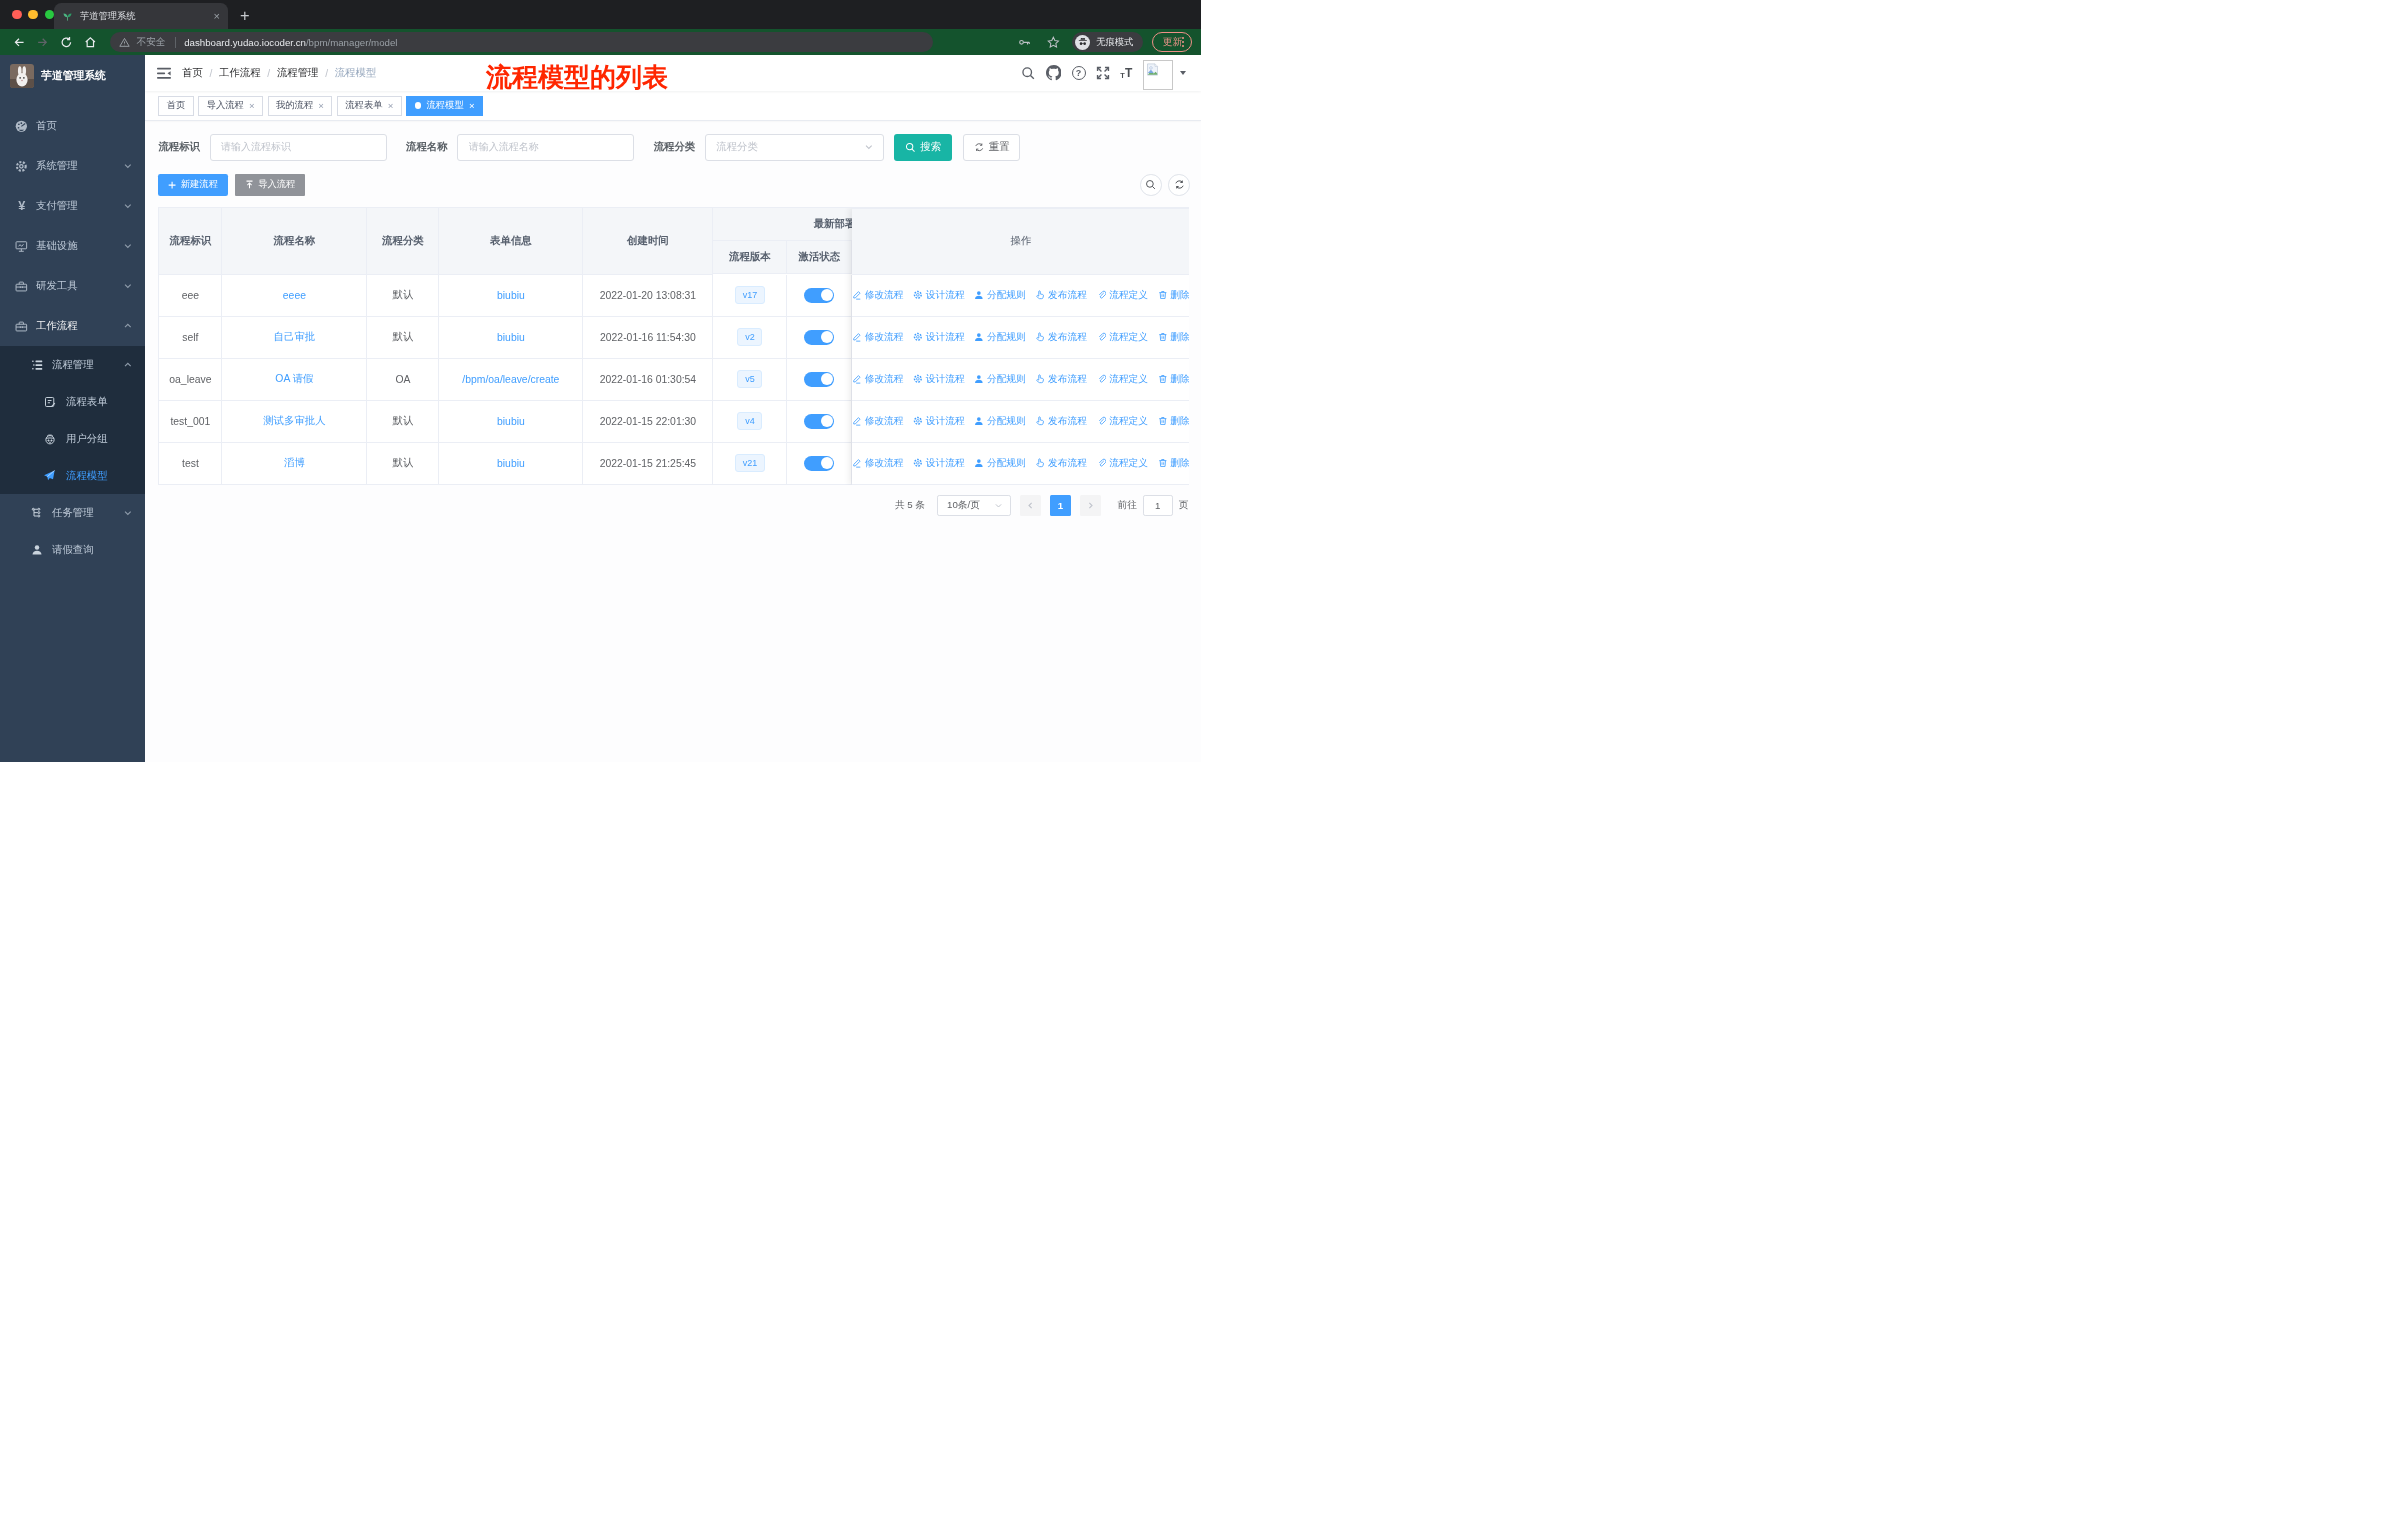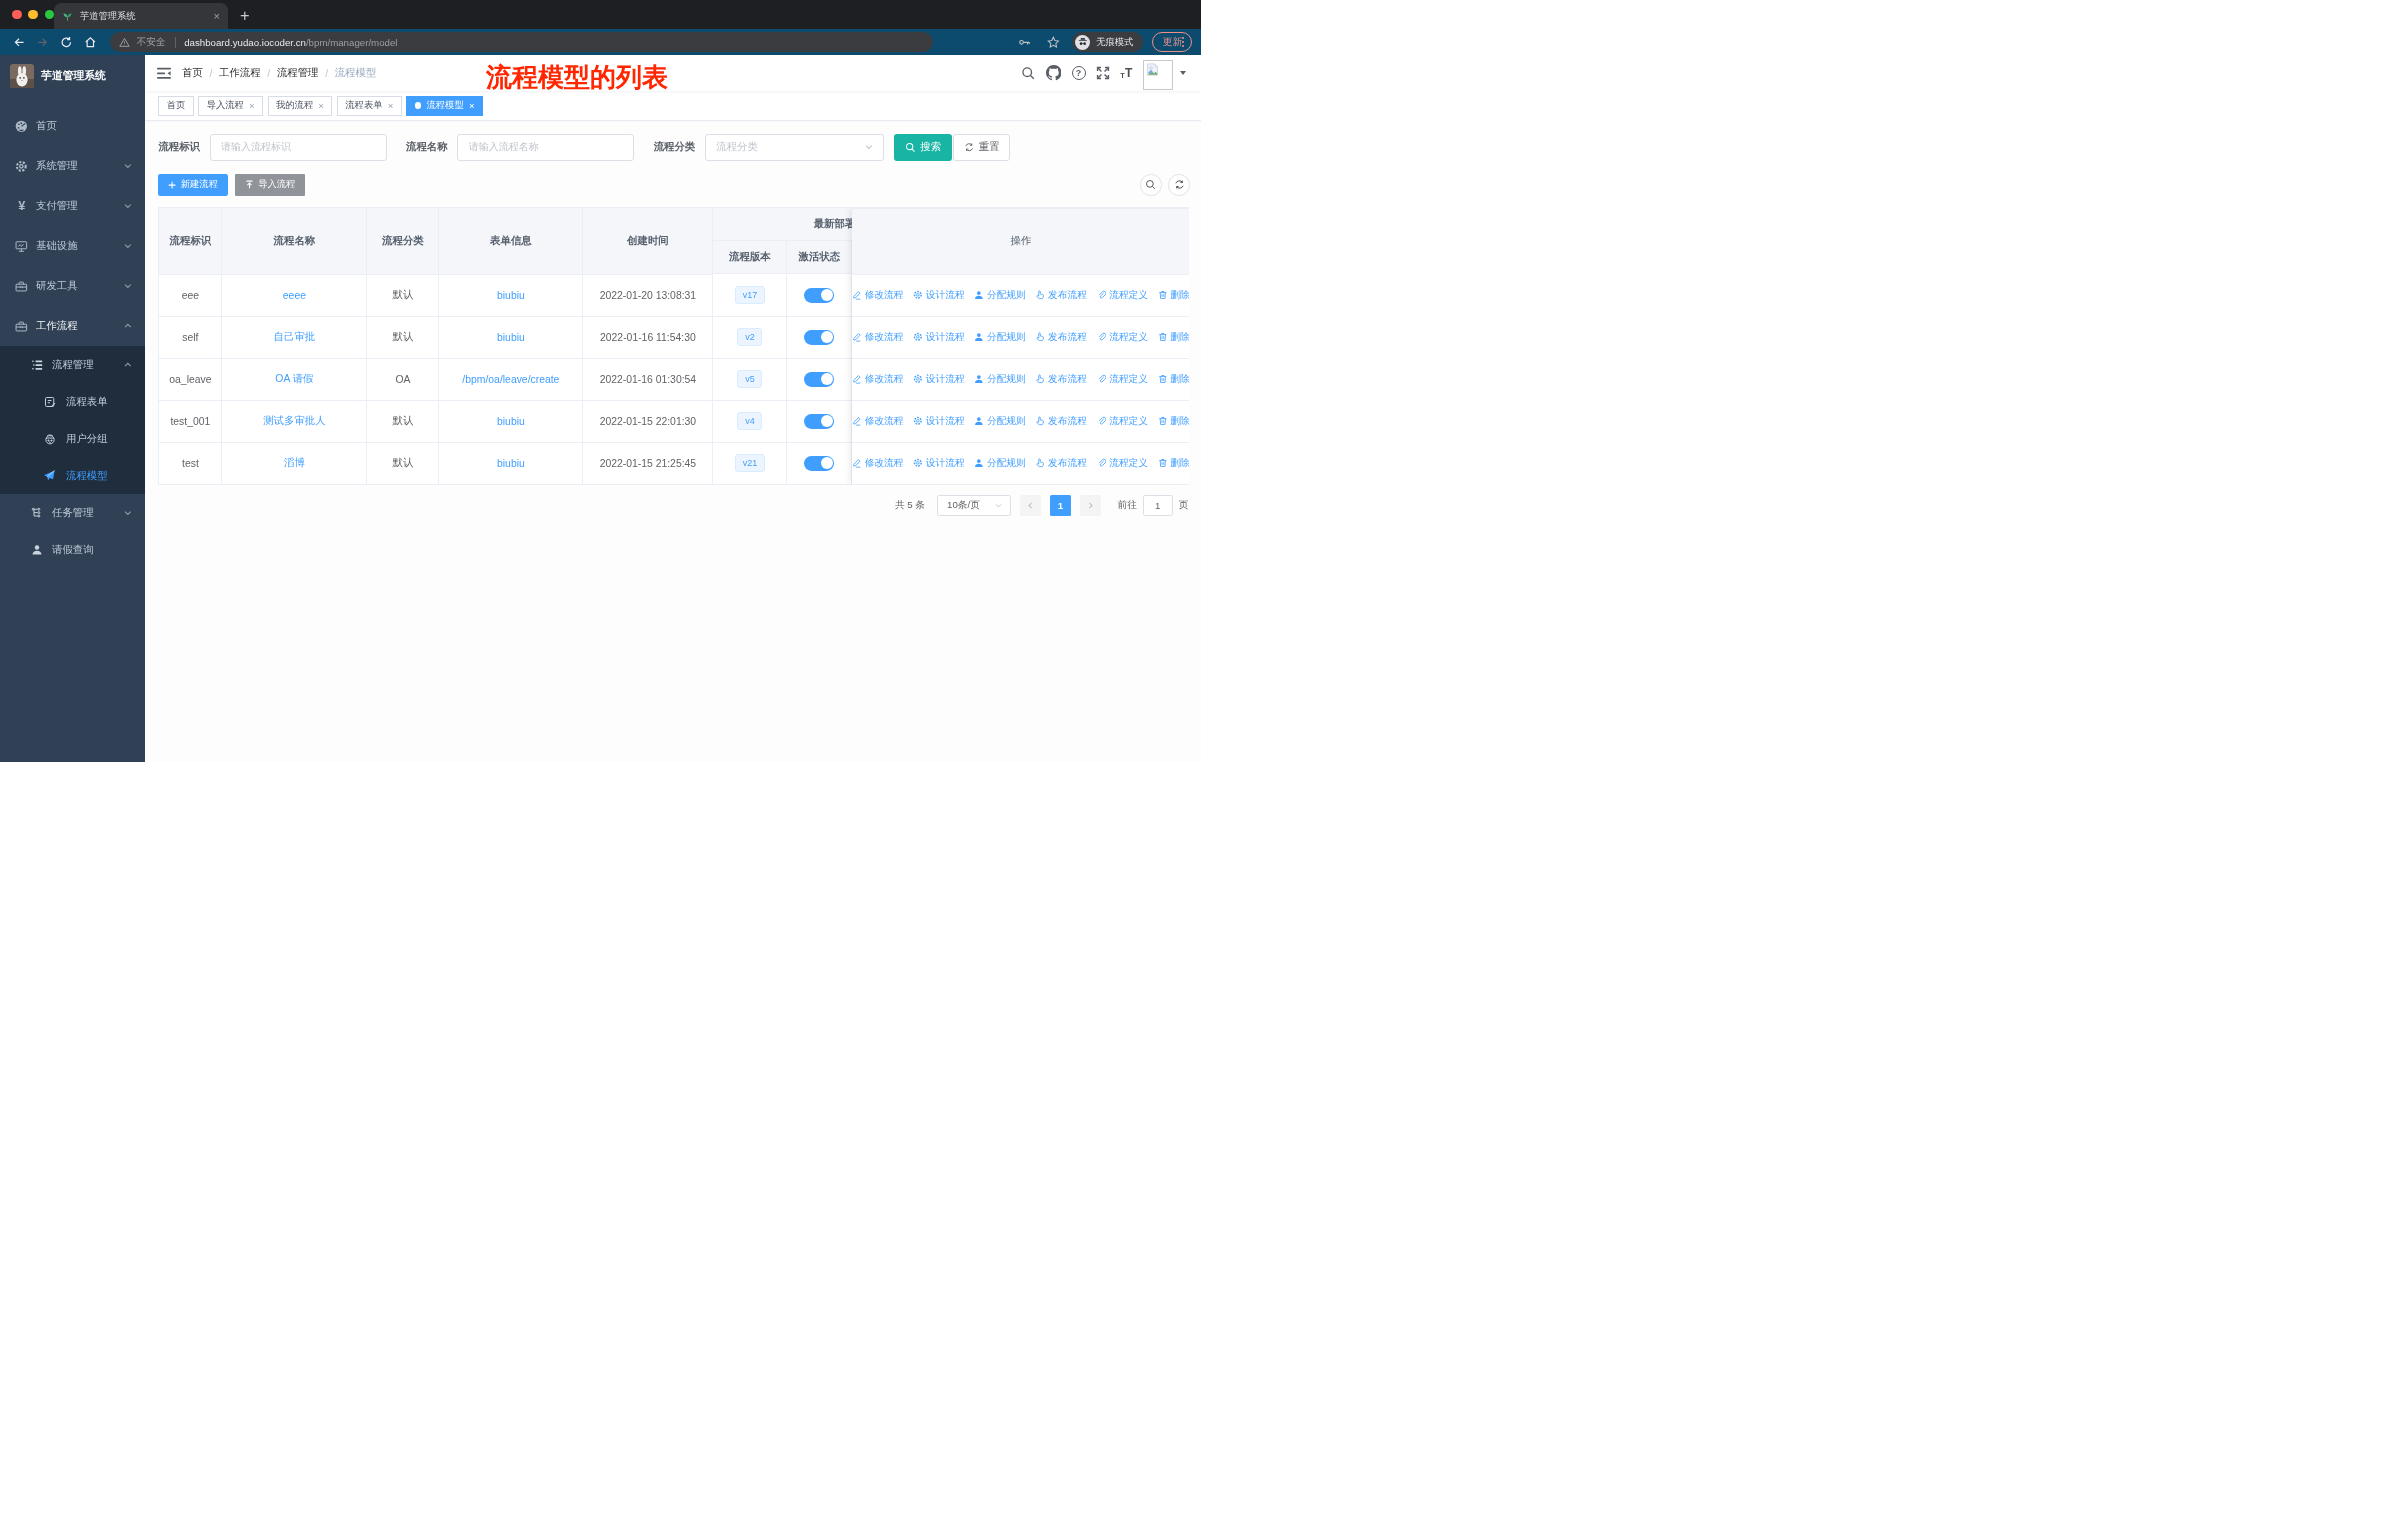--- a/index.html
+++ b/index.html
@@ -8,21 +8,21 @@
 svg{display:block}
 
 .tabstrip{height:29px;background:#1e1f22;display:flex;align-items:flex-end;position:relative}
 .traffic{position:absolute;left:12px;top:9.7px;display:flex;gap:6.7px}
 .tl{width:9.7px;height:9.7px;border-radius:50%}
 .tl.red{background:#ff5f57}.tl.yel{background:#febc2e}.tl.grn{background:#28c840}
 .btab{margin-left:54px;width:174px;height:26px;background:#35363a;border-radius:7.4px 7.4px 0 0;display:flex;align-items:center;padding:0 8.2px;gap:6.7px;color:#dfe1e5;font-size:9.3px}
 .btab-title{flex:1;white-space:nowrap;overflow:hidden}
 .btab-close{color:#9aa0a6;font-size:11px;line-height:1;cursor:pointer}
 .newtab{color:#c7cace;font-size:16.4px;margin:0 0 5.2px 12px;line-height:1;cursor:pointer}
-.toolbar{height:26px;background:#0c4a6e;display:flex;align-items:center;padding:0 9px;gap:3.7px}
+.toolbar{height:26px;background:#14532d;display:flex;align-items:center;padding:0 9px;gap:3.7px}
 .nav-ico{width:20px;height:20px;display:flex;align-items:center;justify-content:center;flex-shrink:0}
 .urlbar{height:20px;flex:1;max-width:823px;background:#3b3c40;border-radius:10.4px;display:flex;align-items:center;padding:0 9.7px;margin:0 6px;font-size:9.7px;color:#9aa0a6;gap:6px}
 .sec-sep{width:0.7px;height:11px;background:#5f6368;margin:0 3px}
 .host{color:#e8eaed}.upath{color:#9aa0a6}
 .chrome-right{margin-left:auto;display:flex;align-items:center;gap:9px}
 .incog{height:20px;background:#3b3c40;border-radius:10.4px;display:flex;align-items:center;gap:6px;padding:0 9.7px 0 3px;color:#e8eaed;font-size:9.3px}
 .incog-circ{width:15px;height:15px;border-radius:50%;background:#dfe1e5;display:flex;align-items:center;justify-content:center}
 .update{height:20px;border:1.1px solid #ee9087;border-radius:10.4px;color:#f0948b;display:flex;align-items:center;gap:0;padding:0 6.7px 0 9.7px;font-size:9.7px;cursor:pointer}
 .kdots{display:flex;flex-direction:column;gap:1.9px}
 .kdots i{width:2.2px;height:2.2px;border-radius:50%;background:#f0948b}
@@ -65,21 +65,21 @@
 .content{position:absolute;top:66px;bottom:0;left:0;right:0;padding:0 11px 0 13.4px;background:#fdfdfe}
 
 .frow{display:flex;align-items:center;margin-top:12.7px}
 .flabel{font-size:10.4px;color:#5a6066;font-weight:700;margin-right:9.7px;white-space:nowrap}
 .finput{width:177px;height:27px;border:0.7px solid #dcdfe6;border-radius:3px;padding:0 10.4px;font-size:10px;color:#606266;background:#fff;outline:none;font-family:Liberation Mono, monospace}
 .finput::placeholder{color:#c0c4cc}
 .fgap{width:19.4px}
 .fselect{width:179px;height:27px;border:0.7px solid #dcdfe6;border-radius:3px;display:flex;align-items:center;justify-content:space-between;padding:0 9px 0 10.4px;font-size:10.4px;color:#c0c4cc;background:#fff;cursor:pointer}
 .btn{display:flex;align-items:center;justify-content:center;gap:4.5px;border-radius:3px;font-size:10.4px;cursor:pointer}
 .btn-search{width:58px;height:27px;background:#18b5a5;color:#fff;margin-left:10.4px}
-.btn-reset{width:57px;height:27px;background:#fff;border:0.7px solid #dcdfe6;color:#606266;margin-left:1px}
+.btn-reset{width:57px;height:27px;background:#fff;border:0.7px solid #dcdfe6;color:#606266;margin-left:11px}
 
 .arow{display:flex;align-items:center;margin-top:13.4px}
 .btn-create{height:21.6px;padding:0 9.7px;background:#409eff;color:#fff;font-size:9.3px;border-radius:2.2px}
 .btn-import{height:21.6px;padding:0 9.7px;background:#909399;color:#fff;font-size:9.3px;border-radius:1px;margin-left:7.4px}
 .circ-group{margin-left:auto;display:flex;gap:6.7px}
 .circ{width:21.6px;height:21.6px;border-radius:50%;border:0.7px solid #dfe3ea;background:#fff;display:flex;align-items:center;justify-content:center;color:#45484d;cursor:pointer}
 
 .tbl{position:relative;margin-top:11px;width:1031px;font-size:10.4px;color:#606266;overflow:hidden;border-left:0.7px solid #ebeef5;border-top:0.7px solid #ebeef5;background:#fff}
 .thead{display:flex;width:989px}
 .th{border-right:0.7px solid #ebeef5;border-bottom:0.7px solid #ebeef5;display:flex;align-items:center;justify-content:center;color:#57606e;font-weight:700;background:#f4f6f9;height:67px;flex-shrink:0}

